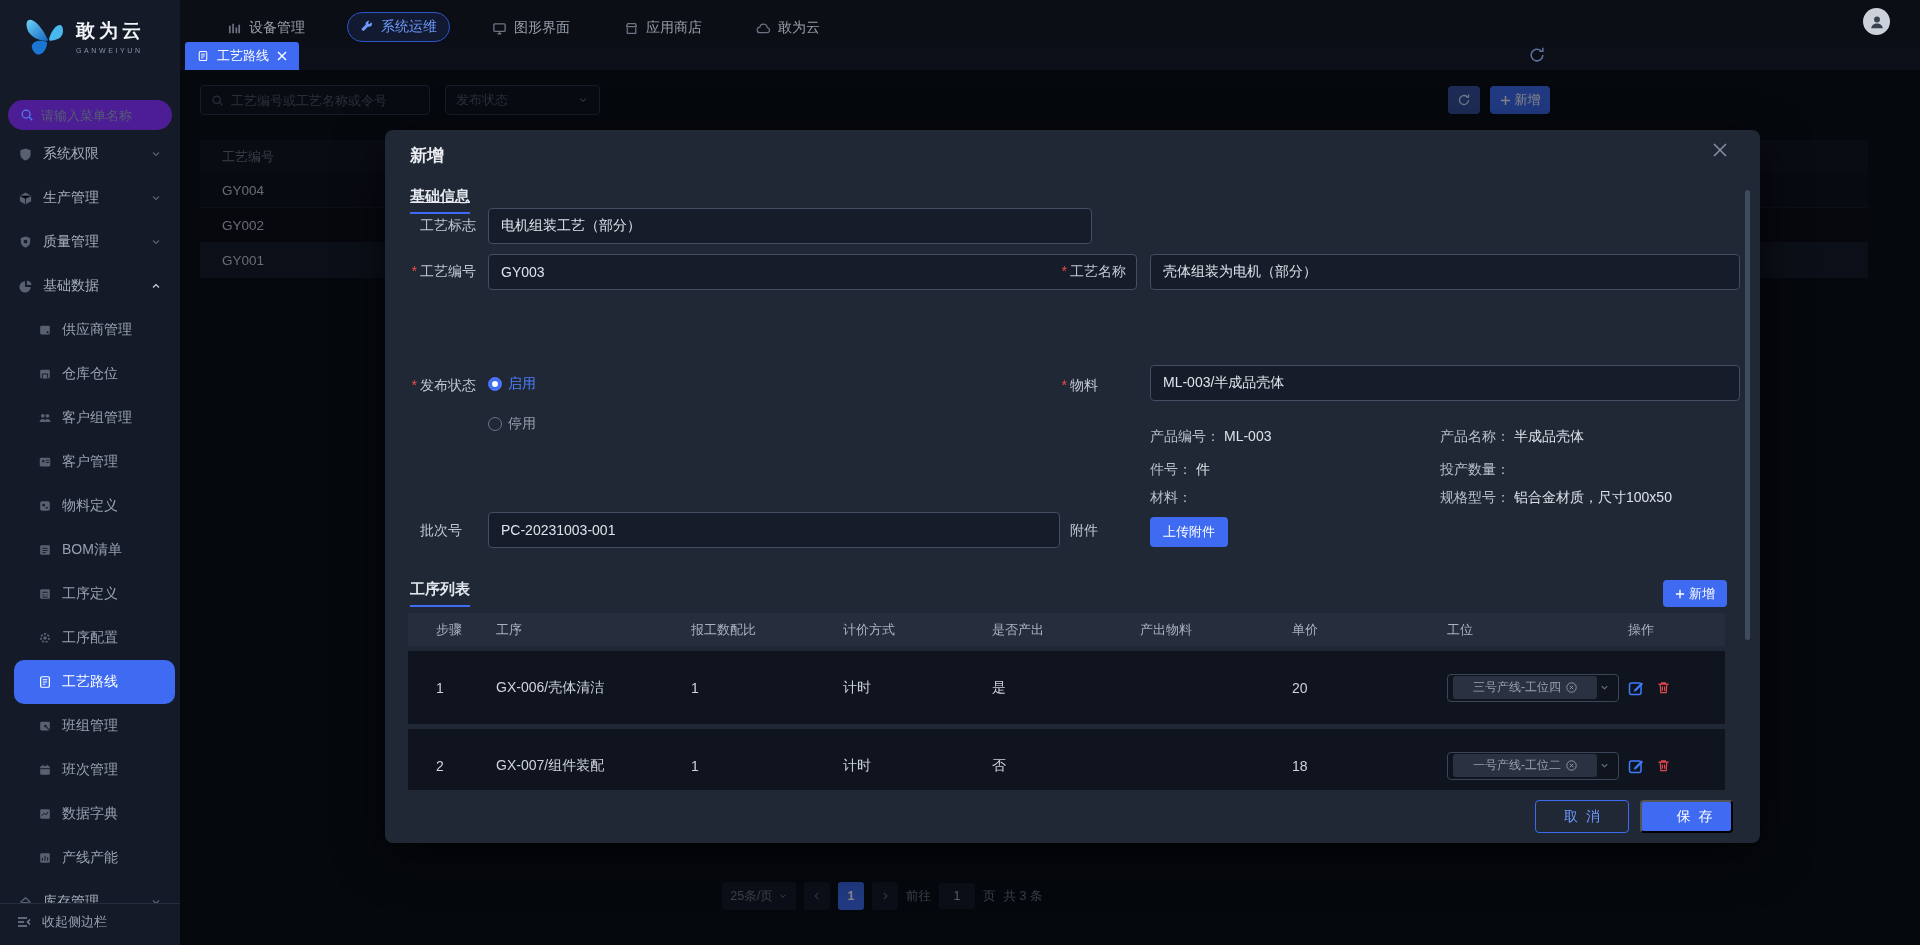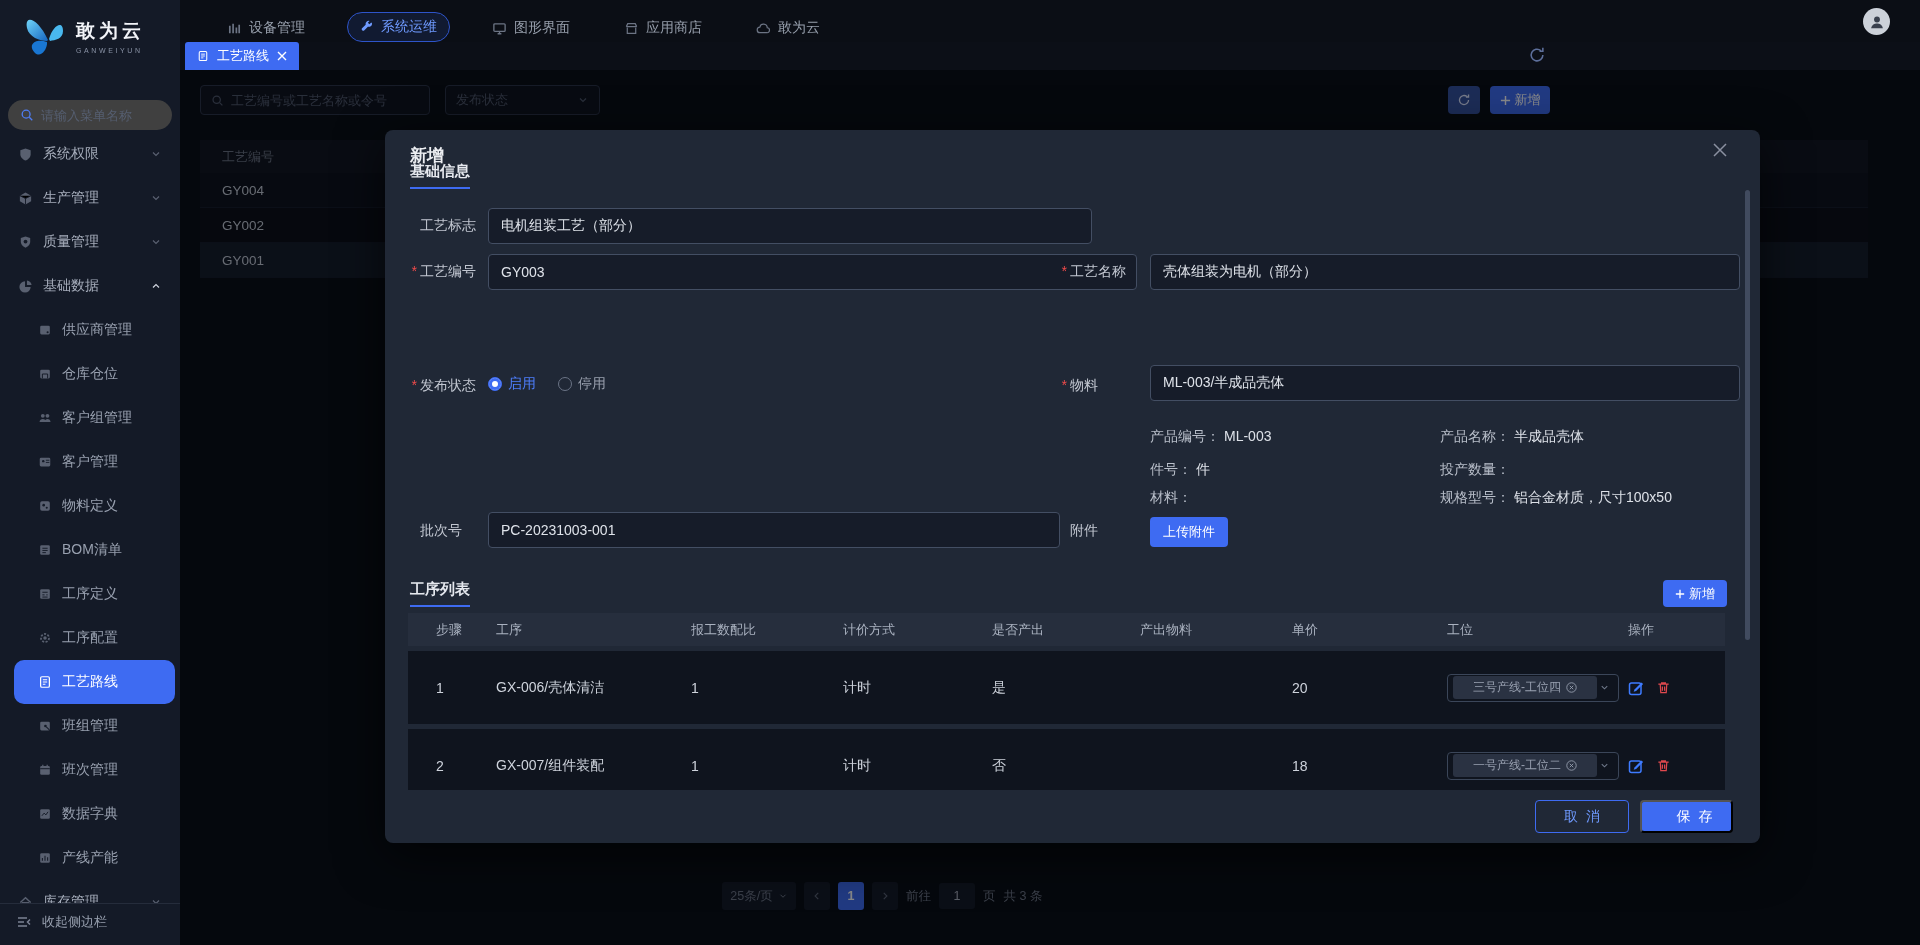--- a/index.html
+++ b/index.html
@@ -20,21 +20,21 @@
   .tabbar { position:absolute; left:180px; top:42px; right:0; height:28px; background:#0c0f17; }
   .tab { position:absolute; left:5px; top:0; height:28px; padding:0 12px; background:#3e6bf2; border-radius:3px 3px 0 0;
     display:flex; align-items:center; gap:8px; color:#fff; font-size:13px; }
   .tab-refresh { position:absolute; left:1348px; top:4px; width:20px; height:20px; color:#5d6f9b; cursor:pointer; }
 
   
   .sidebar { position:absolute; left:0; top:0; width:180px; height:945px; background:#141a27; z-index:30; }
   .logo { position:absolute; left:24px; top:10px; display:flex; gap:8px; }
   .logo-text b { display:block; color:#f2f4f8; font-size:19px; font-weight:600; letter-spacing:4px; margin-top:8px; }
   .logo-text span { display:block; color:#8a93a6; font-size:7px; letter-spacing:2.6px; margin-top:3px; }
-  .menu-search { position:absolute; left:8px; top:100px; width:164px; height:30px; background:#404040; border-radius:15px;
+  .menu-search { position:absolute; left:8px; top:100px; width:164px; height:30px; background:#4c1d95; border-radius:15px;
     display:flex; align-items:center; gap:7px; padding:0 12px; color:#555e70; }
   .menu-search input { background:transparent; border:none; outline:none; color:#8a93a6; font-size:13px; width:110px; }
   .menu-search input::placeholder { color:#555e70; }
   .menu { position:absolute; left:0; top:136px; bottom:42px; right:0; overflow:hidden; }
   .m-item { height:44px; display:flex; align-items:center; gap:10px; font-size:14px; color:#a6adbb; position:relative; cursor:pointer; }
   .m-item:first-child { margin-top:-4px; }
   .m-item svg { color:#596070; flex:0 0 auto; }
   .m-group { padding-left:18px; }
   .m-sub { padding-left:38px; color:#98a0af; }
   .m-sub.active { margin:0 5px 0 14px; padding-left:24px; background:#3e6bf2; border-radius:10px; color:#fff; }
@@ -77,21 +77,21 @@
   .modal { position:absolute; left:385px; top:130px; width:1375px; height:713px; background:#202836; border-radius:8px;
     box-shadow:0 12px 48px rgba(0,0,0,.65); z-index:20; }
   .modal-body { position:absolute; left:0; top:0; right:0; bottom:53px; overflow:hidden; }
   .m-title { position:absolute; left:25px; top:14px; color:#eceef2; font-size:17px; font-weight:600; }
   .m-close { position:absolute; right:26px; top:12px; width:22px; height:22px; color:#8a90a0; cursor:pointer; }
   .sec-h { position:absolute; color:#e5e8ee; font-size:15px; font-weight:600; border-bottom:2px solid #3e6bf2; padding-bottom:6px; }
   .flabel { position:absolute; color:#c2c7d1; font-size:14px; }
   .star { position:absolute; color:#f04b4b; font-size:14px; }
   .inp { position:absolute; height:36px; background:#161c29; border:1px solid #434e63; border-radius:4px;
     color:#dfe3ea; font-size:14px; padding:0 12px; outline:none; }
-  .radio-row { position:absolute; display:flex; align-items:flex-end; gap:22px; }
+  .radio-row { position:absolute; display:flex; align-items:flex-end; gap:22px;flex-direction:column; }
   .radio { display:flex; align-items:center; gap:6px; font-size:14px; cursor:pointer; }
   .rdot { width:14px; height:14px; border-radius:50%; }
   .rdot.on { background:#3e6bf2; border:1px solid #3e6bf2; box-shadow:inset 0 0 0 3px #3e6bf2, inset 0 0 0 7px #fff; }
   .rdot.off { border:1px solid #6b7486; background:transparent; }
   .radio.on span { color:#4d7efc; } .radio.off span { color:#99a0ae; }
   .info-line { position:absolute; font-size:14px; color:#b9bfca; }
   .info-line b { color:#dde1e8; font-weight:normal; margin-left:4px; }
   .btn-upload { position:absolute; left:765px; top:387px; width:78px; height:30px; background:#3e6bf2; border-radius:4px;
     color:#fff; font-size:13px; display:flex; align-items:center; justify-content:center; cursor:pointer; }
   .btn-add-row { position:absolute; left:1278px; top:450px; width:64px; height:27px; background:#3e6bf2; border-radius:4px;
@@ -436,21 +436,21 @@
 
   <section class="modal">
     <div class="modal-body">
       <h2 class="m-title">新增</h2>
       <div class="m-close">
         <svg width="16" height="16" viewBox="0 0 16 16">
             <path d="M2 2l12 12M14 2L2 14" stroke="currentColor" stroke-width="1.5"></path>
           </svg>
       </div>
 
-      <h3 class="sec-h" style="left:25px;top:32px;">基础信息</h3>
+      <h3 class="sec-h" style="left:25px;top:57px;text-decoration:underline;">基础信息</h3>
 
       <label class="flabel" style="left:35px;top:87px;">工艺标志</label>
       <input class="inp" style="left: 103px; top: 78px; width: 604px;" value="电机组装工艺（部分）">
 
       <i class="star" style="left:26px;top:133px;">*</i>
       <label class="flabel" style="left:35px;top:133px;">工艺编号</label>
       <input class="inp" style="left: 103px; top: 124px; width: 649px;" value="GY003">
       <i class="star" style="left:676px;top:133px;">*</i>
       <label class="flabel" style="left:685px;top:133px;">工艺名称</label>
       <input class="inp" style="left: 765px; top: 124px; width: 590px;" value="壳体组装为电机（部分）">

